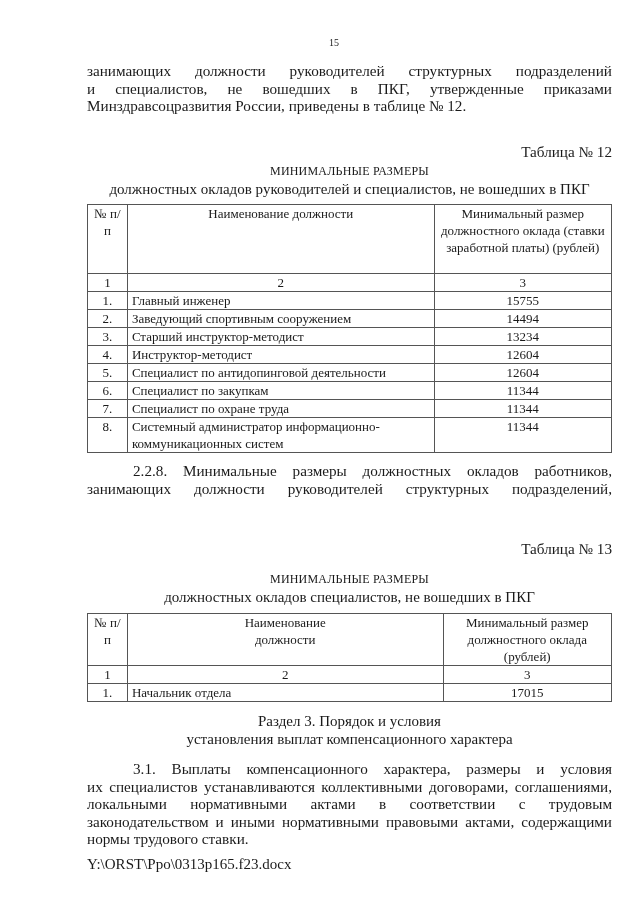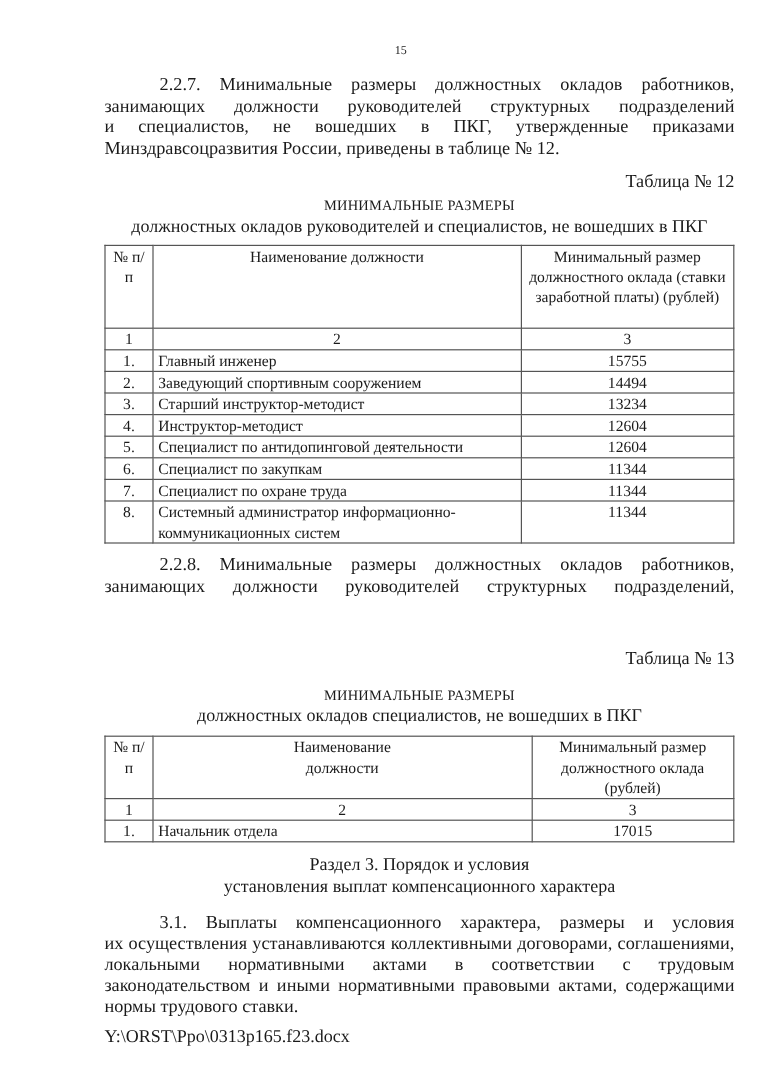--- a/index.html
+++ b/index.html
@@ -44,21 +44,20 @@
   .footer-path {
     position: absolute; left: 87px; top: 856px; font-size: 15px;
   }
 </style>
 </head>
 <body>
 
 <div class="page-num">15</div>
 
 <div class="para" style="top:62px;">
-  <div style="text-align:justify;text-align-last:justify;">2.2.7. Минимальные размеры должностных окладов работников,</div>
   <div style="text-indent:0;text-align:justify;text-align-last:justify;">занимающих должности руководителей структурных подразделений</div>
   <div style="text-indent:0;text-align:justify;text-align-last:justify;">и специалистов, не вошедших в ПКГ, утвержденные приказами</div>
   <div style="text-indent:0;">Минздравсоцразвития России, приведены в таблице № 12.</div>
 </div>
 
 <div class="table-label" style="top:143px;">Таблица № 12</div>
 <div class="caption" style="top:162px;">
   <span class="title">МИНИМАЛЬНЫЕ РАЗМЕРЫ</span>
   <span class="sub">должностных окладов руководителей и специалистов, не вошедших в ПКГ</span>
 </div>
@@ -159,19 +158,19 @@
 </tbody>
   </table>
 
 <div class="section-head" style="top:712px;">
   <div>Раздел 3. Порядок и условия</div>
   <div>установления выплат компенсационного характера</div>
 </div>
 
 <div class="para" style="top:760px;">
   <div style="text-align:justify;text-align-last:justify;">3.1. Выплаты компенсационного характера, размеры и условия</div>
-  <div style="text-indent:0;text-align:justify;text-align-last:justify;">их осуществления устанавливаются коллективными договорами, соглашениями,</div>
+  <div style="text-indent:0;text-align:justify;text-align-last:justify;">их специалистов устанавливаются коллективными договорами, соглашениями,</div>
   <div style="text-indent:0;text-align:justify;text-align-last:justify;">локальными нормативными актами в соответствии с трудовым</div>
   <div style="text-indent:0;text-align:justify;text-align-last:justify;">законодательством и иными нормативными правовыми актами, содержащими</div>
   <div style="text-indent:0;">нормы трудового ставки.</div>
 </div>
 
 <div class="footer-path">Y:\ORST\Ppo\0313p165.f23.docx</div>
 
 </body></html>

